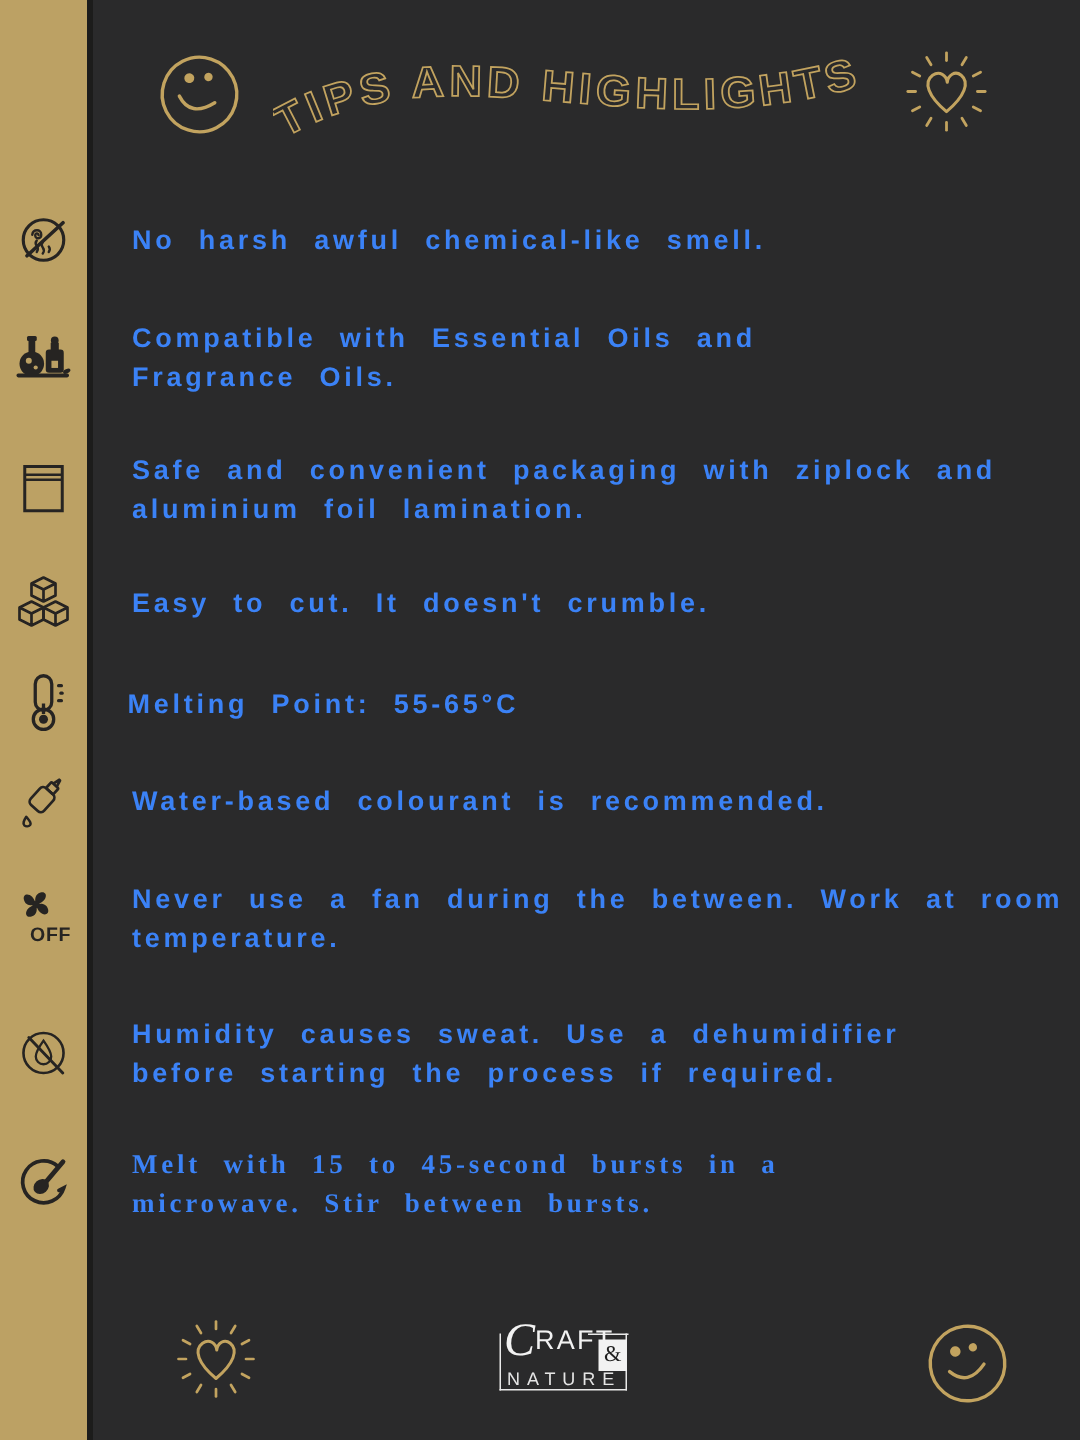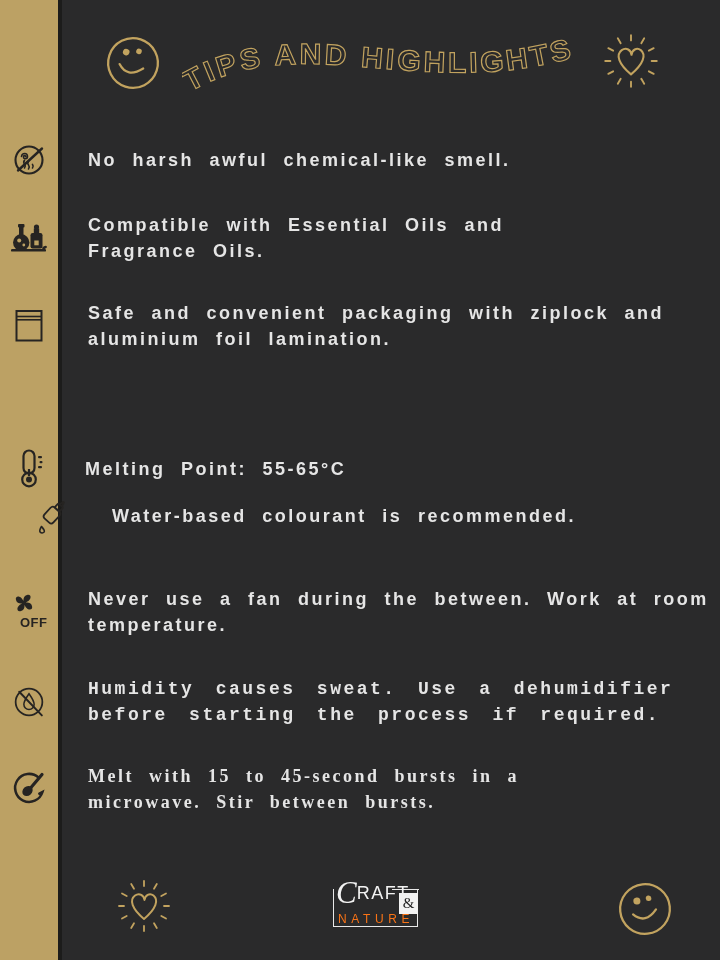--- a/index.html
+++ b/index.html
@@ -5,35 +5,35 @@
   html,body{margin:0;padding:0;background:#2a2a2b;}
   .page{position:relative;width:720px;height:960px;background:#2a2a2b;overflow:hidden;
         font-family:"Liberation Sans",sans-serif;}
   .sidebar{position:absolute;left:0;top:0;bottom:0;width:58px;background:#bca164;
            border-right:4px solid #1c1c1b;}
   .title-svg{position:absolute;left:182px;top:20px;}
   .deco{position:absolute;}
   .tip-row{position:absolute;left:0;display:flex;align-items:center;}
   .tip-icon{width:58px;flex:0 0 58px;display:flex;justify-content:center;align-items:flex-end;}
   .tip-text{margin-left:30px;font-weight:bold;font-size:18px;line-height:26px;
-            letter-spacing:2.5px;word-spacing:8px;color:#e5e5e5;}
+            letter-spacing:2.5px;word-spacing:8px;color:#3b82f6;}
   
   .logo{position:absolute;left:331px;top:881px;width:90px;height:48px;}
   .logo-box{position:absolute;left:2px;top:8px;width:85px;height:38px;
             border:1.5px solid #e9e9e9;border-top:none;box-sizing:border-box;}
   .logo-box-topseg{position:absolute;right:2.5px;top:8px;width:27px;height:0;
                    border-top:1.5px solid #e9e9e9;}
   .logo-craft{position:absolute;left:5px;top:-4px;color:#f2f2f2;white-space:nowrap;}
   .logo-c{font-family:"Liberation Serif",serif;font-style:italic;font-size:31px;line-height:31px;}
   .logo-rest{font-size:18px;letter-spacing:1.5px;position:relative;top:-4px;}
   .logo-amp{position:absolute;left:68px;top:12px;width:19px;height:21px;background:#f2f2f2;
             color:#1f1f1f;font-family:"Liberation Serif",serif;font-size:15px;
             display:flex;align-items:center;justify-content:center;}
   .logo-nature{position:absolute;left:7px;top:30.5px;font-size:12px;letter-spacing:4.6px;
-               color:#f97316;}
+               color:#e5e5e5;}
   svg{display:block;}
 </style>
 </head>
 <body>
 
 <div class="page">
 
   <div class="sidebar"></div>
 
   <svg class="deco" style="left:104px;top:34px;" width="58" height="58" viewBox="0 0 56 56">
@@ -117,41 +117,53 @@
           <rect x="21.5" y="14" width="12" height="15.5" rx="2.2"></rect>
           <rect x="25.3" y="21.5" width="4.4" height="4.8" fill="#bca164"></rect>
           <ellipse cx="35.5" cy="28.5" rx="2.6" ry="1.4" transform="rotate(-25 35.5 28.5)"></ellipse>
           <rect x="2" y="30" width="35" height="2.6" rx="1.2"></rect>
         </g>
       </svg>
     </span>
     <div class="tip-text" style="max-width:500px;">Compatible with Essential Oils and Fragrance Oils.</div>
   </div>
 
+  <div class="tip-row" style="top:383px;">
+    <span class="tip-icon">
+      <svg width="42" height="38" viewBox="0 0 42 38">
+        <g stroke="#262422" fill="none" stroke-width="1.8" stroke-linejoin="round">
+          <path d="M13,6 L21,2 L29,6 L29,14 L21,18 L13,14 Z M13,6 L21,10 L29,6 M21,10 L21,18"></path>
+          <path d="M5,22 L13,18 L21,22 L21,30 L13,34 L5,30 Z M5,22 L13,26 L21,22 M13,26 L13,34"></path>
+          <path d="M21,22 L29,18 L37,22 L37,30 L29,34 L21,30 Z M21,22 L29,26 L37,22 M29,26 L29,34"></path>
+        </g>
+      </svg>
+    </span>
+    <div class="tip-text" style="max-width:620px;">Easy to cut. It doesn't crumble.</div>
+  </div>
 
   <div class="tip-row" style="top:448px;">
     <span class="tip-icon">
       <svg width="36" height="41" viewBox="0 0 36 41">
         <g stroke="#262422" fill="none" stroke-width="2.2">
           <rect x="12.5" y="2.5" width="11" height="23" rx="5.5"></rect>
           <circle cx="18" cy="31.5" r="6.8"></circle>
           <circle cx="18" cy="31.5" r="3" fill="#262422" stroke="none"></circle>
           <line x1="18" y1="21" x2="18" y2="28"></line>
           <g fill="#262422" stroke="none">
             <rect x="27" y="8" width="4" height="2.2" rx="1"></rect>
             <rect x="28.5" y="13" width="3" height="2.2" rx="1"></rect>
             <rect x="27" y="18" width="4" height="2.2" rx="1"></rect>
           </g>
         </g>
       </svg>
     </span>
     <div class="tip-text" style="max-width:620px;margin-left:27px;">Melting Point: 55-65°C</div>
   </div>
 
-  <div class="tip-row" style="top:495px;padding-left:24px;">
+  <div class="tip-row" style="top:513px;">
     <span class="tip-icon">
       <svg width="42" height="42" viewBox="0 0 42 42">
         <g stroke="#262422" fill="none" stroke-width="1.8" stroke-linejoin="round">
           <g transform="rotate(42 21 19)">
             <rect x="15" y="13" width="12" height="15" rx="3"></rect>
             <rect x="17.8" y="7.5" width="6.4" height="5.5" rx="1"></rect>
             <path d="M19.5,7.5 L20.6,3 L21.4,3 L22.5,7.5"></path>
           </g>
           <path d="M9.5,31.5 C7.8,34.2 7,35.8 8.2,37.2 a2.7,2.7 0 0 0 3.9,-0.2 C13.2,35.5 11.4,34 9.5,31.5 Z" stroke-width="1.6"></path>
         </g>
@@ -171,21 +183,21 @@
             <path d="M17,14 C15,5.5 7.5,6 9,11 C9.9,14.8 14,15 17,14 Z" transform="rotate(270 17 14)"></path>
             <circle cx="17" cy="14" r="2.4"></circle>
           </g>
           <text x="13" y="38" font-family="Liberation Sans, sans-serif" font-weight="bold" font-size="13" letter-spacing="0.5" fill="#262422">OFF</text>
         </g>
       </svg>
     </span>
     <div class="tip-text" style="max-width:630px;">Never use a fan during the between. Work at room temperature.</div>
   </div>
 
-  <div class="tip-row" style="top:676px;font-family:Liberation Mono, monospace;">
+  <div class="tip-row" style="top:676px;">
     <span class="tip-icon">
       <svg width="38" height="37" viewBox="0 0 36 36">
         <g stroke="#262422" fill="none" stroke-width="1.7" stroke-linecap="round">
           <circle cx="18" cy="17.5" r="13"></circle>
           <path d="M18,9.5 C14.8,14 13,16.8 13,19.8 a5,5 0 0 0 10,0 C23,16.8 21.2,14 18,9.5 Z" stroke-width="1.5"></path>
           <line x1="8.5" y1="7.5" x2="30.5" y2="30.5" stroke-width="1.9"></line>
         </g>
       </svg>
     </span>
     <div class="tip-text" style="max-width:590px;">Humidity causes sweat. Use a dehumidifier before starting the process if required.</div>

